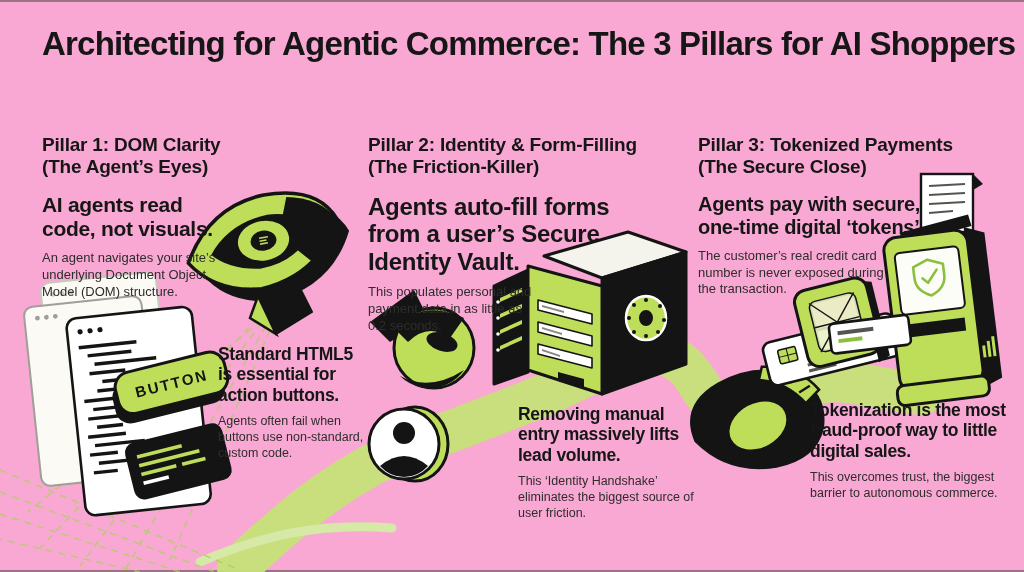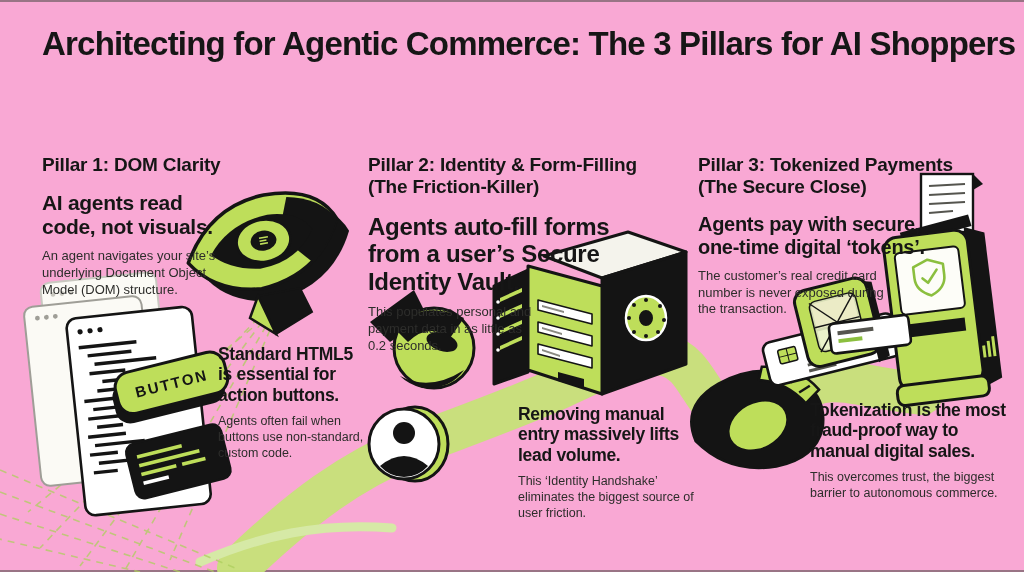--- a/index.html
+++ b/index.html
@@ -8,21 +8,21 @@
     background:#f9a8d4; color:#161616;
     font-family:"Liberation Sans", sans-serif;
   }
   .edge{position:absolute;left:0;width:1024px;height:2px;background:#4a4943;opacity:.55;}
   .edge.top{top:0;} .edge.bottom{bottom:0;}
   .layer-art{position:absolute;left:0;top:0;z-index:1;}
   .illus{position:absolute;z-index:2;}
   .txt{position:absolute;z-index:3;}
   .title{font-size:33px;font-weight:700;letter-spacing:-0.8px;line-height:1.05;white-space:nowrap;}
   .subtitle{font-size:17px;line-height:1.33;color:#21211f;width:940px;}
-  .pillar-heading{font-size:19px;font-weight:700;line-height:1.16;letter-spacing:-0.2px;margin-top:20px;}
+  .pillar-heading{font-size:19px;font-weight:700;line-height:1.16;letter-spacing:-0.2px;}
   .pillar-statement{font-weight:700;line-height:1.14;letter-spacing:-0.3px;margin-top:15px;}
   .pillar-body{font-size:13px;line-height:1.3;margin-top:9px;color:#2d2d2b;}
   .callout-statement{font-size:17.5px;font-weight:700;line-height:1.16;letter-spacing:-0.3px;}
   .callout-body{font-size:12.5px;line-height:1.3;margin-top:8px;color:#2d2d2b;}
   svg{display:block;overflow:visible;}
 </style>
 </head>
 <body>
 
 <div class="canvas">
@@ -46,20 +46,21 @@
       <line x1="0" y1="514" x2="180" y2="572"></line>
       <line x1="-5" y1="538" x2="140" y2="572"></line>
     </g>
   </svg>
 
   <div class="txt title" style="left:42px; top:27px;">Architecting for Agentic Commerce: The 3 Pillars for AI Shoppers</div>
 
   <div class="txt" style="left:42px; top:134px; width:310px;">
     <div class="pillar-heading">
       <div>Pillar 1: DOM Clarity</div>
+      <div>(The Agent’s Eyes)</div>
     </div>
     <div class="pillar-statement" style="font-size:21px; width:175px;">AI agents read code, not visuals.</div>
     <div class="pillar-body" style="width:185px;">An agent navigates your site’s underlying Document Object Model (DOM) structure.</div>
   </div>
 
   <div class="txt" style="left:368px; top:134px; width:320px;">
     <div class="pillar-heading">
       <div>Pillar 2: Identity &amp; Form-Filling</div>
       <div>(The Friction-Killer)</div>
     </div>
@@ -78,21 +79,21 @@
 
   <div class="txt" style="left:218px; top:344px; width:152px;">
     <div class="callout-statement">Standard HTML5 is essential for action buttons.</div>
     <div class="callout-body">Agents often fail when buttons use non-standard, custom code.</div>
   </div>
   <div class="txt" style="left:518px; top:404px; width:187px;">
     <div class="callout-statement">Removing manual entry massively lifts lead volume.</div>
     <div class="callout-body">This ‘Identity Handshake’ eliminates the biggest source of user friction.</div>
   </div>
   <div class="txt" style="left:810px; top:400px; width:212px;">
-    <div class="callout-statement">Tokenization is the most fraud-proof way to manual digital sales.</div>
+    <div class="callout-statement">Tokenization is the most fraud-proof way to little digital sales.</div>
     <div class="callout-body">This overcomes trust, the biggest barrier to autonomous commerce.</div>
   </div>
 
   <svg class="illus" style="left:178px; top:180px;" width="175" height="170" viewBox="0 0 175 170">
     <g transform="rotate(-10 85 75)" stroke-linejoin="round">
       <path d="M22,84 Q52,32 108,30 Q160,30 174,66 Q148,118 88,122 Q42,118 22,84 Z" fill="#141414"></path>
       <path d="M10,70 Q40,18 96,16 Q150,16 164,52 Q138,104 78,108 Q32,104 10,70 Z" fill="#bede5a" stroke="#141414" stroke-width="3.5"></path>
       <path d="M118,22 Q150,28 164,52 Q154,74 132,90 L104,58 Z" fill="#141414"></path>
       <path d="M34,66 Q56,38 96,36 Q128,38 138,58 Q118,88 80,88 Q50,84 34,66 Z" fill="#141414"></path>
       <ellipse cx="88" cy="61" rx="27" ry="21" fill="#bede5a" stroke="#141414" stroke-width="2.5"></ellipse>

